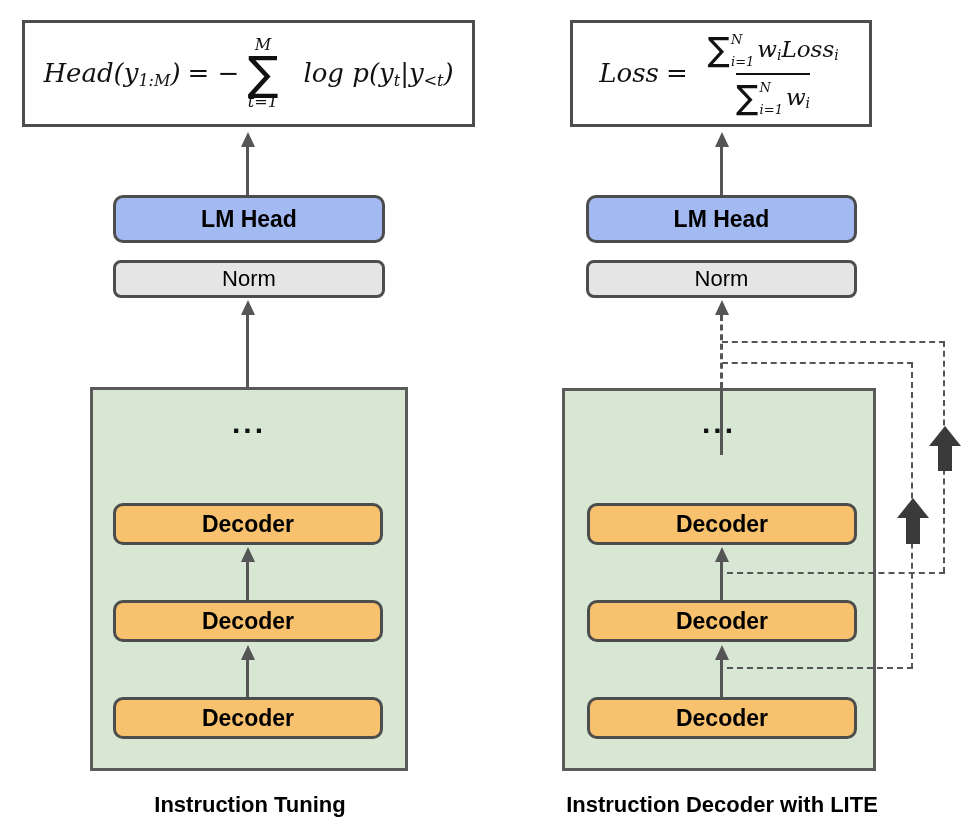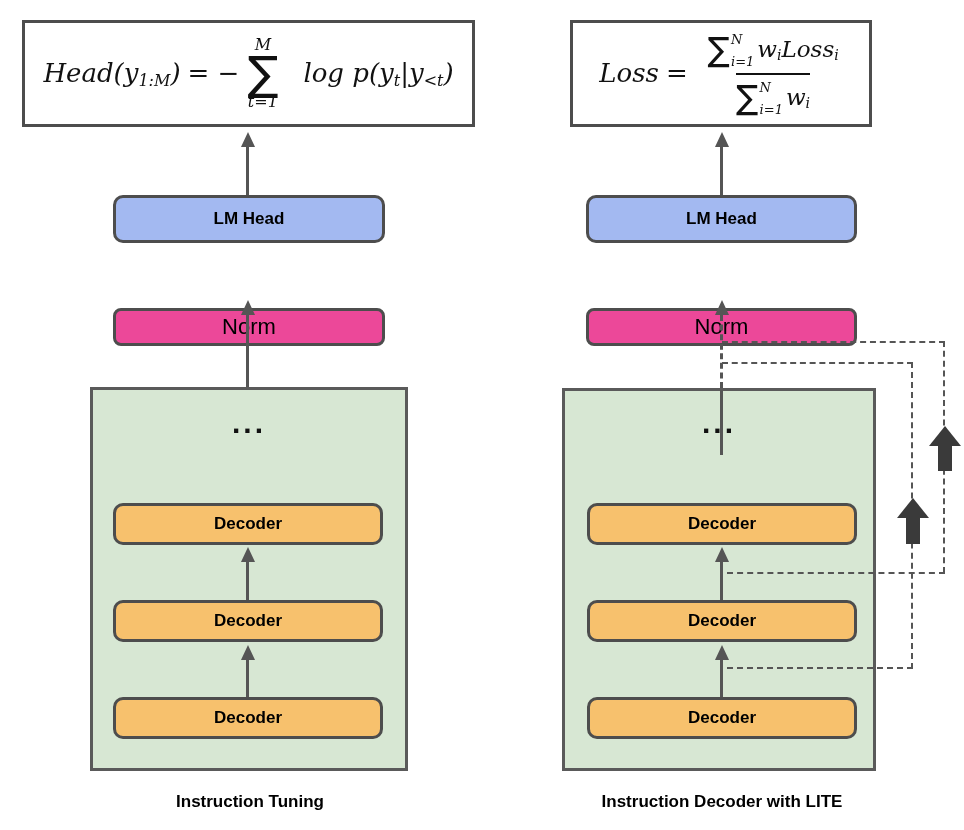--- a/index.html
+++ b/index.html
@@ -10,33 +10,33 @@
   * { box-sizing:border-box; }
 
   
   .fbox {
     position:absolute; background:#ffffff; border:3px solid #4d4d4d;
     display:flex; align-items:center; justify-content:center;
   }
   .pill {
     position:absolute; border:3px solid #4d4d4d; border-radius:10px;
     display:flex; align-items:center; justify-content:center;
-    font-weight:bold; font-size:17px; color:#000;
+    font-weight:bold; font-size:23px; color:#000;
   }
   .lm   { background:#a3b9f1; }
-  .norm { background:#ec4899; font-weight:400; font-size:22px; border-radius:8px;margin-top:48px; }
+  .norm { background:#e5e5e5; font-weight:400; font-size:22px; border-radius:8px; }
   .dec  { background:#f7c16d; }
   .gbox { position:absolute; background:#d7e7d3; border:3px solid #5a5a5a; }
 
   .dots {
     position:absolute; text-align:center; font-weight:bold; font-size:30px;
     letter-spacing:3px; color:#111; line-height:1;
   }
   .caption {
-    position:absolute; text-align:center; font-weight:bold; font-size:17px; color:#000;
+    position:absolute; text-align:center; font-weight:bold; font-size:22px; color:#000;
   }
 
   
   .shaft   { position:absolute; width:3px; background:#555; }
   .ahead   {
     position:absolute; width:0; height:0;
     border-left:7px solid transparent; border-right:7px solid transparent;
     border-bottom:15px solid #555;
   }
   .dash-v  { position:absolute; width:0; border-left:3px dashed #555; }

